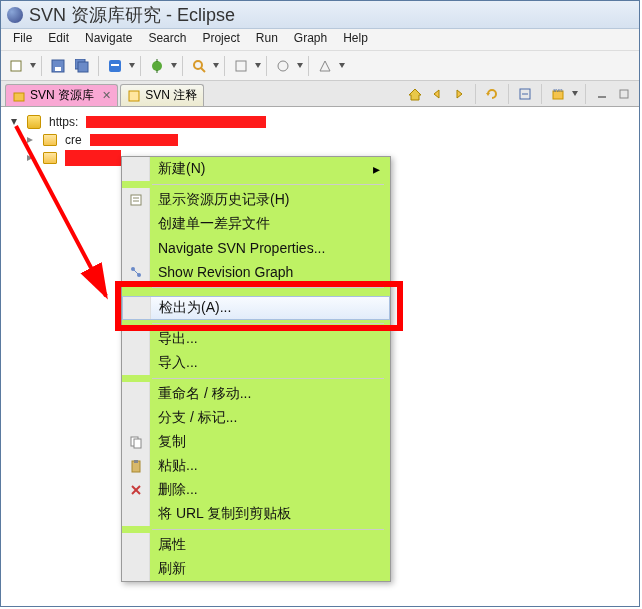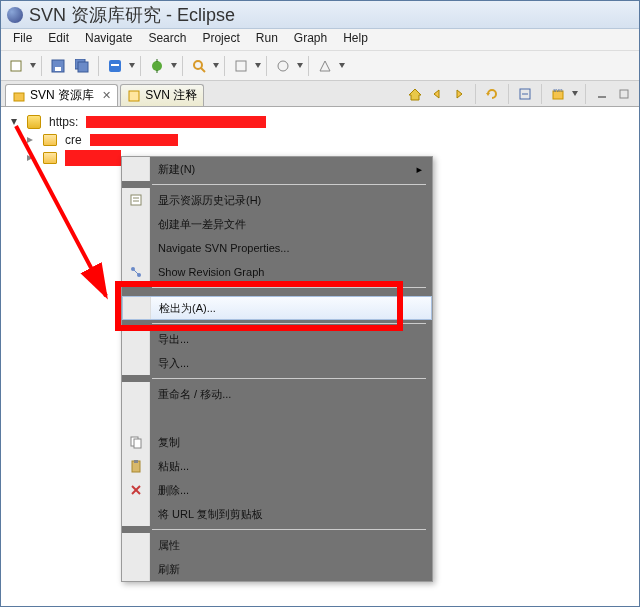--- a/index.html
+++ b/index.html
@@ -8,34 +8,34 @@
   .titlebar { height: 28px; background: linear-gradient(#e8eff8, #d6e2f0); display: flex; align-items: center; padding: 0 6px; border-bottom: 1px solid #b8c8da; }
   .titlebar .app-icon { width: 16px; height: 16px; background: radial-gradient(circle at 30% 30%, #8aa6d8, #3a4a8a); border-radius: 50%; margin-right: 6px; }
   .titlebar .title { font-size: 18px; color: #333; }
   .menubar { height: 22px; display: flex; padding: 0 4px; background: #f4f4f4; font-size: 12px; border-bottom: 1px solid #ddd; }
   .menubar span { padding: 2px 8px; cursor: pointer; color: #222; }
   .toolbar { height: 30px; background: #f4f4f4; border-bottom: 1px solid #ccc; display: flex; align-items: center; padding: 0 4px; gap: 2px; }
   .tb-btn { width: 22px; height: 22px; border: 1px solid transparent; display: flex; align-items: center; justify-content: center; border-radius: 2px; }
   .tb-sep { width: 1px; height: 20px; background: #ccc; margin: 0 3px; }
   .dropdown-arrow { width: 6px; height: 6px; margin-left: 1px; }
   .tab-row { height: 26px; background: #e8e8e8; display: flex; align-items: flex-end; padding: 0 4px; border-bottom: 1px solid #aaa; position: relative; }
-  .tab { height: 22px; background: #ffffff; border: 1px solid #aaa; border-bottom: none; display: flex; align-items: center; padding: 0 6px; font-size: 12px; border-radius: 3px 3px 0 0; margin-right: 2px; gap: 4px; }
+  .tab { height: 22px; background: #f9a8d4; border: 1px solid #aaa; border-bottom: none; display: flex; align-items: center; padding: 0 6px; font-size: 12px; border-radius: 3px 3px 0 0; margin-right: 2px; gap: 4px; }
   .tab.inactive { background: linear-gradient(#f6f6ee, #ecead0); }
   .tab .x { font-size: 11px; color: #666; margin-left: 4px; }
   .tab-icons-right { position: absolute; right: 6px; top: 3px; display: flex; gap: 4px; align-items: center; }
   .toolbtn { width: 18px; height: 18px; display: flex; align-items: center; justify-content: center; border: 1px solid transparent; }
   .tree-area { padding: 6px 8px; font-size: 12px; color: #222; }
   .tree-row { display: flex; align-items: center; height: 18px; gap: 8px; }
   .twisty { width: 10px; height: 10px; display: inline-block; }
   .ind1 { margin-left: 0; }
   .ind2 { margin-left: 16px; }
   .repo-icon { width: 14px; height: 14px; background: linear-gradient(#ffe27a, #e8b82a); border: 1px solid #c89400; border-radius: 2px; }
   .folder-icon { width: 14px; height: 12px; background: linear-gradient(#ffe6a0, #f5c44d); border: 1px solid #c89400; border-radius: 1px; }
   .redact { background: #ff1a1a; height: 12px; display: inline-block; border-radius: 0; }
-  .context-menu { position: absolute; left: 120px; top: 155px; width: 312px; background: #737373; border: 1px solid #9a9a9a; box-shadow: 2px 2px 6px rgba(0,0,0,.3); font-size: 11px; z-index: 50; }
+  .context-menu { position: absolute; left: 120px; top: 155px; width: 270px; background: #bef264; border: 1px solid #9a9a9a; box-shadow: 2px 2px 6px rgba(0,0,0,.3); font-size: 14px; z-index: 50; }
   .context-menu .row { height: 24px; display: flex; align-items: center; position: relative; }
   .context-menu .gutter { width: 28px; height: 100%; background: #eaeaea; display: flex; align-items: center; justify-content: center; border-right: 1px solid #ddd; }
   .context-menu .lbl { padding-left: 8px; flex: 1; color: #111; }
   .context-menu .sep { height: 1px; background: #ccc; margin: 3px 6px 3px 30px; }
   .context-menu .row .arrow { position: absolute; right: 10px; }
   .highlight-box { position: absolute; left: 114px; top: 280px; width: 288px; height: 50px; border: 6px solid #ff0000; z-index: 60; pointer-events: none; }
   .checkout-row { background: linear-gradient(#f8fbff, #e2ecfa); border: 1px solid #a8c0e0; margin-top: 8px; }
   svg { display: block; }
   .annotation-arrow { position: absolute; left: 10px; top: 120px; z-index: 70; pointer-events: none; }
   .watermark { position:absolute; left:160px; top:290px; font-size:42px; font-weight:bold; color:rgba(210,120,60,0.12); z-index:1; pointer-events:none; letter-spacing:2px;}
@@ -310,20 +310,21 @@
       <div class="gutter"></div>
         <div class="lbl">导入...</div>
     </div>
     <div class="sep"></div>
     <div class="row">
       <div class="gutter"></div>
         <div class="lbl">重命名 / 移动...</div>
     </div>
     <div class="row">
       <div class="gutter"></div>
+        <div class="lbl">分支 / 标记...</div>
     </div>
     <div class="row">
       <div class="gutter">
           <svg width="14" height="14">
             <rect x="2" y="2" width="7" height="9" fill="#fff" stroke="#888"></rect>
             <rect x="5" y="4" width="7" height="9" fill="#fff" stroke="#888"></rect>
           </svg>
         </div>
       <div class="lbl">复制</div>
     </div>

